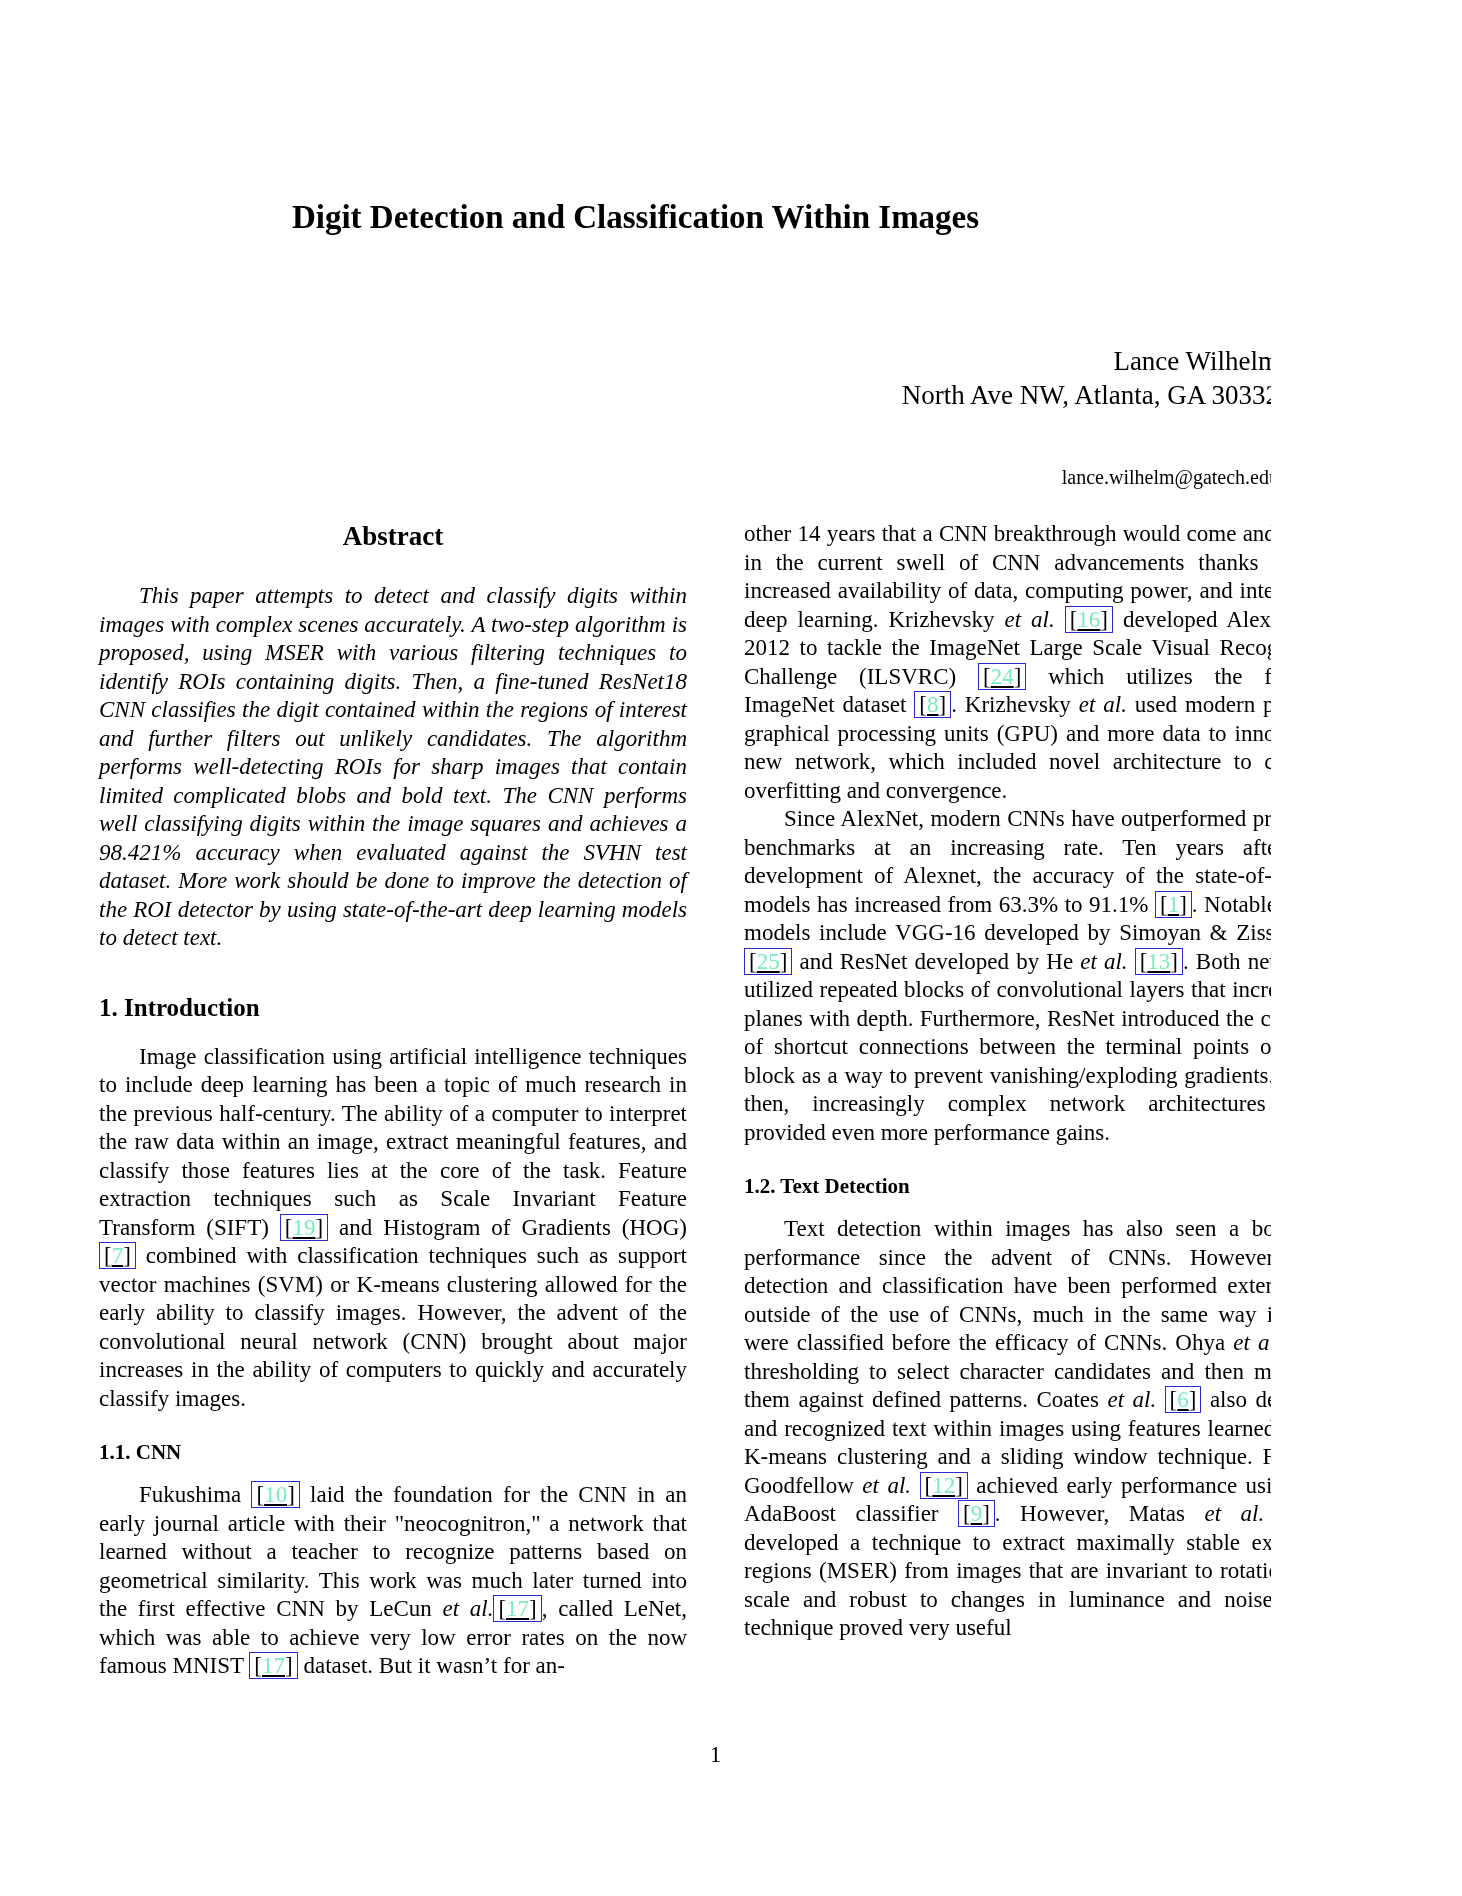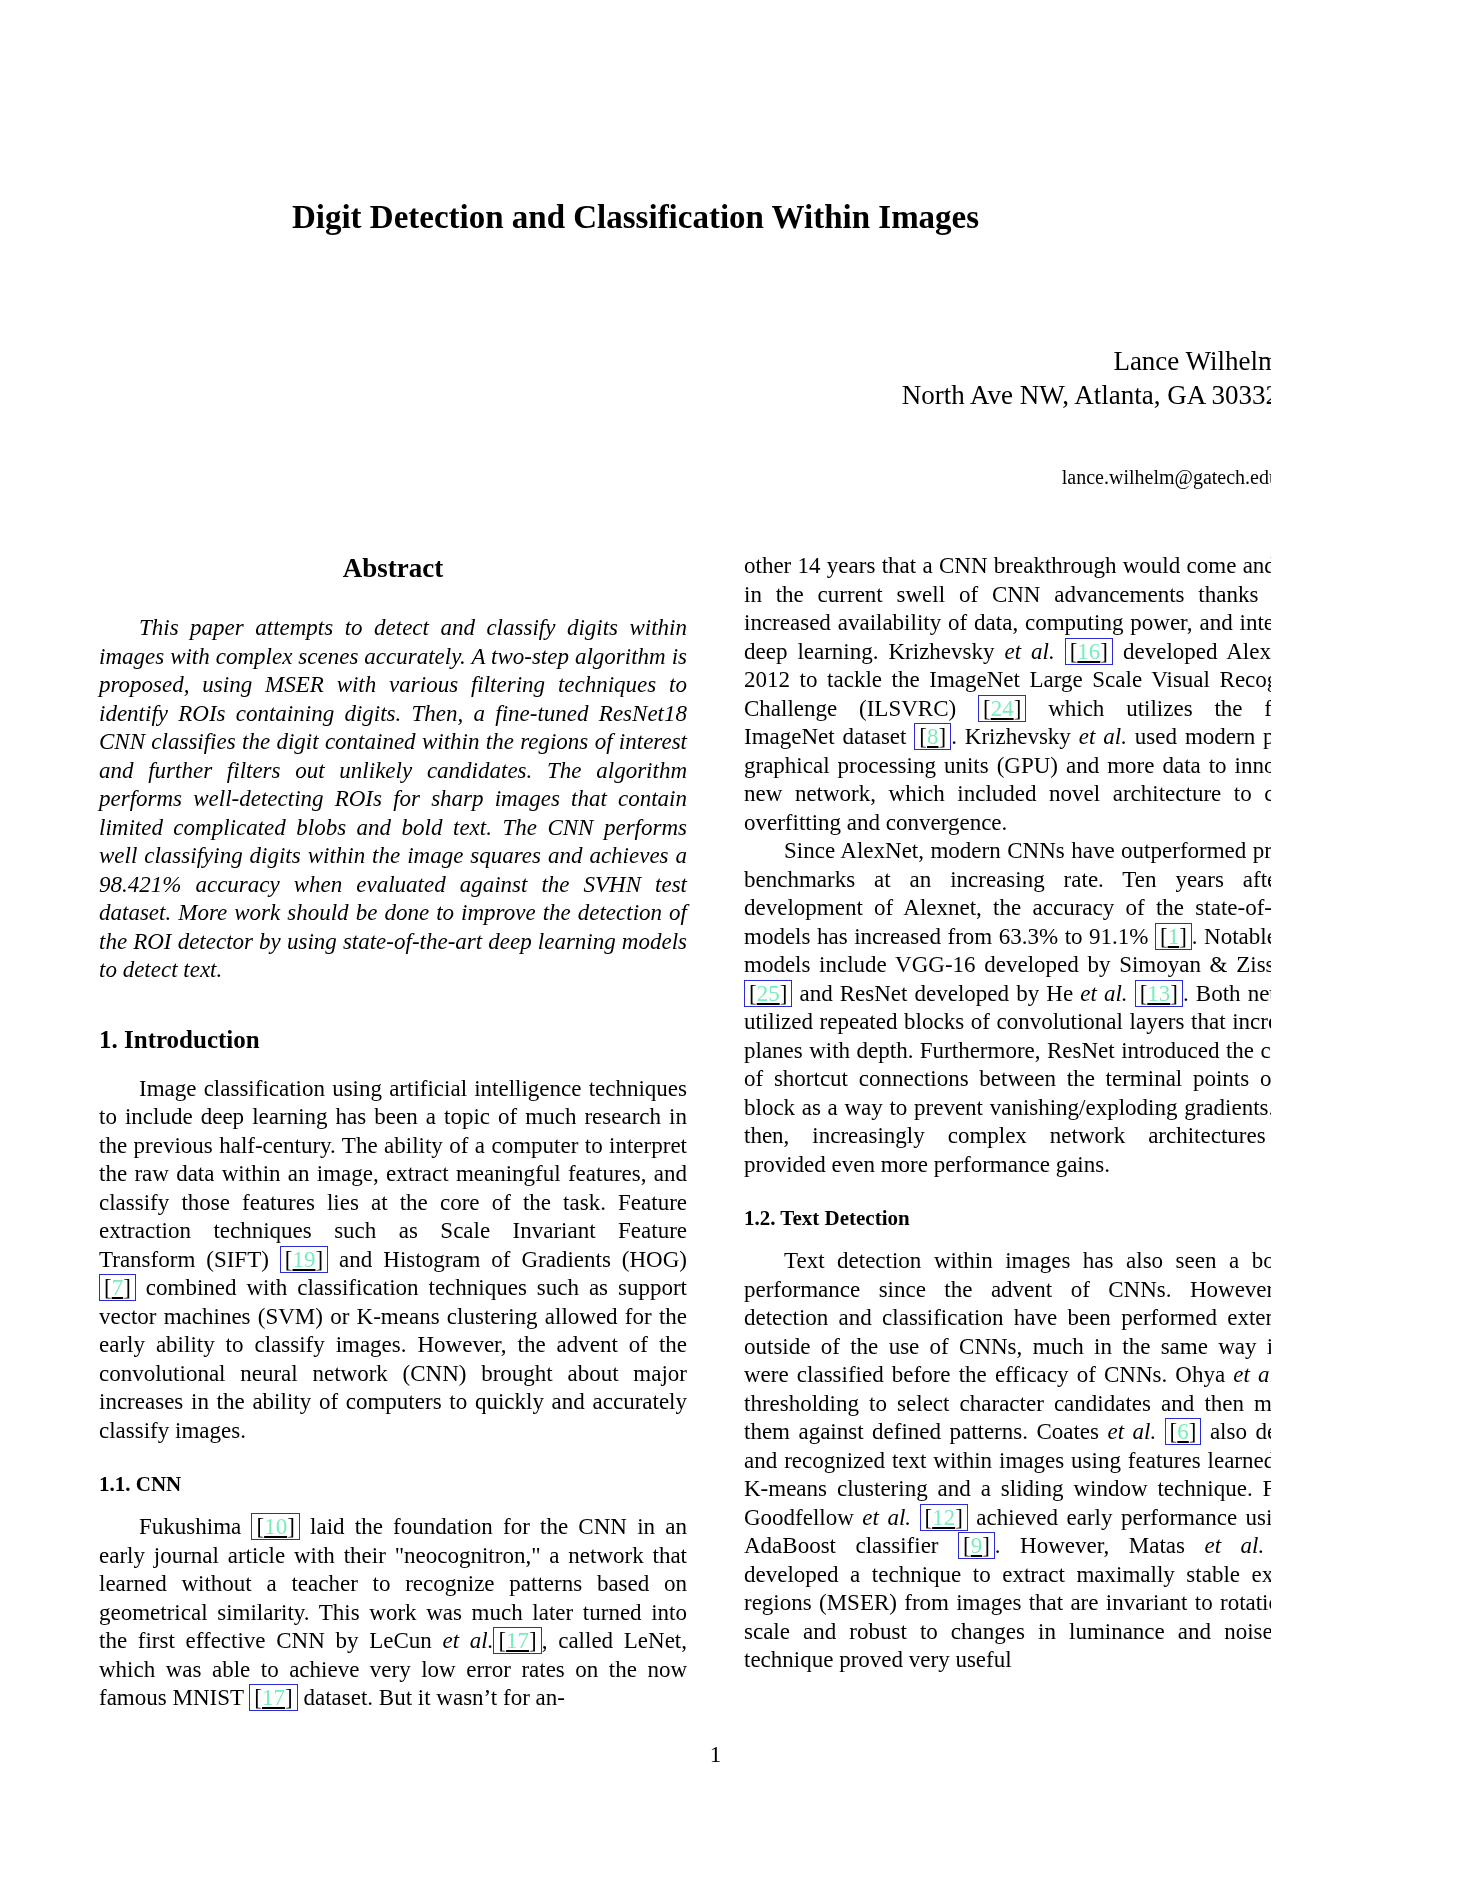--- a/index.html
+++ b/index.html
@@ -33,21 +33,21 @@
   }
   .author-email {
     font-family: Liberation Serif, serif;
     font-size: 20px;
     line-height: 34px;
     margin-top: 48px;
   }
   .col {
     position: absolute;
     width: 588px;
-    top: 552px;
+    top: 520px;
   }
   .col-left  { left: 99px; }
   .col-right { left: 744px; }
   .h-abstract {
     font-size: 27px;
     font-weight: bold;
     text-align: center;
     margin: 0 0 30px 0;
     line-height: 32px;
   }

